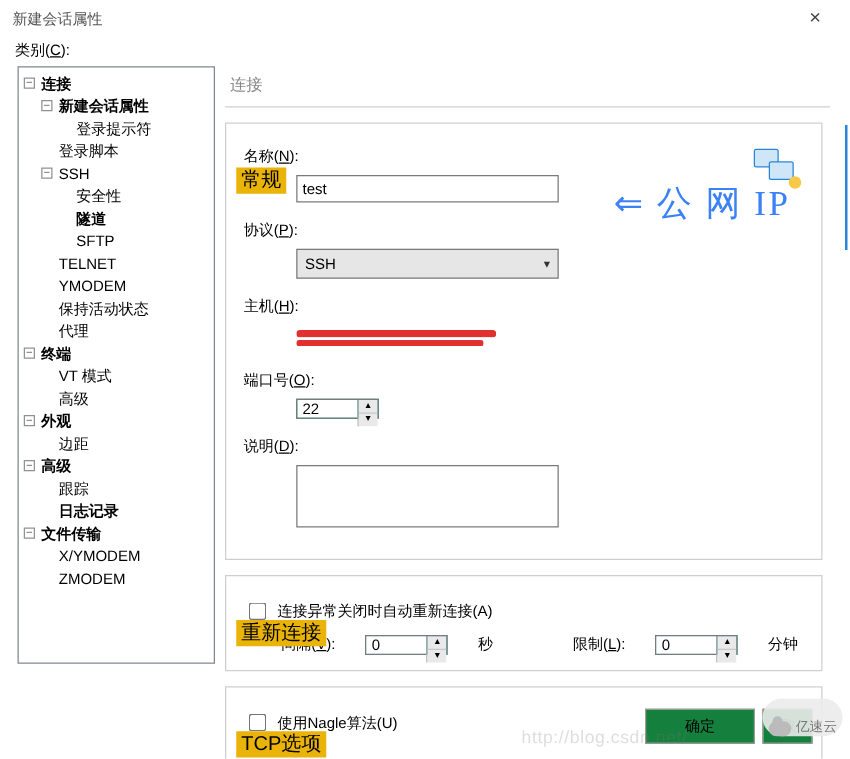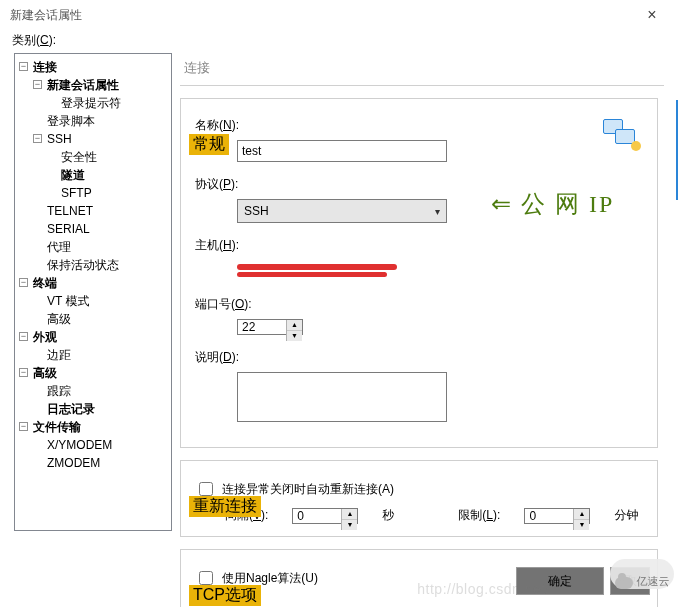--- a/index.html
+++ b/index.html
@@ -228,41 +228,40 @@
     bottom: -2px;
     width: 10px; height: 10px;
     background: #f7c948;
     border-radius: 50%;
   }
 
   .annot {
     position: absolute;
     left: 310px;
     top: 45px;
-    color: #4d7c0f;
-    font-size: 24px;
+    color: #3b82f6;
+    font-size: 28px;
     font-family: "STXingkai","KaiTi",cursive;
     white-space: nowrap;
     letter-spacing: 2px;
     pointer-events: none;
-    margin-top: 44px;
   }
 
   .footer {
     position: absolute;
     right: 30px;
     bottom: 12px;
     display: flex;
     gap: 6px;
   }
   .btn {
     width: 88px;
     height: 28px;
     border: 1px solid #9a9a9a;
-    background: #737373;
+    background: #15803d;
     text-align: center;
     line-height: 26px;
     cursor: pointer;
   }
 
   .watermark-url {
     position: absolute;
     right: 130px;
     bottom: 10px;
     color: rgba(120,120,120,0.25);
@@ -334,23 +333,23 @@
           <li>
             <span class="toggle">−</span>
             <span class="label">SSH</span>
             <ul>
               <li><span class="label">安全性</span></li>
               <li><span class="label bold">隧道</span></li>
               <li><span class="label">SFTP</span></li>
             </ul>
           </li>
           <li><span class="label">TELNET</span></li>
-          <li><span class="label">SERIAL</span></li>
+          <li><span class="label">YMODEM</span></li>
+          <li><span class="label">保持活动状态</span></li>
           <li><span class="label">代理</span></li>
-          <li><span class="label">保持活动状态</span></li>
         </ul>
       </li>
       <li>
         <span class="toggle">−</span>
         <span class="label bold">终端</span>
         <ul>
           <li><span class="label">VT 模式</span></li>
           <li><span class="label">高级</span></li>
         </ul>
       </li>

